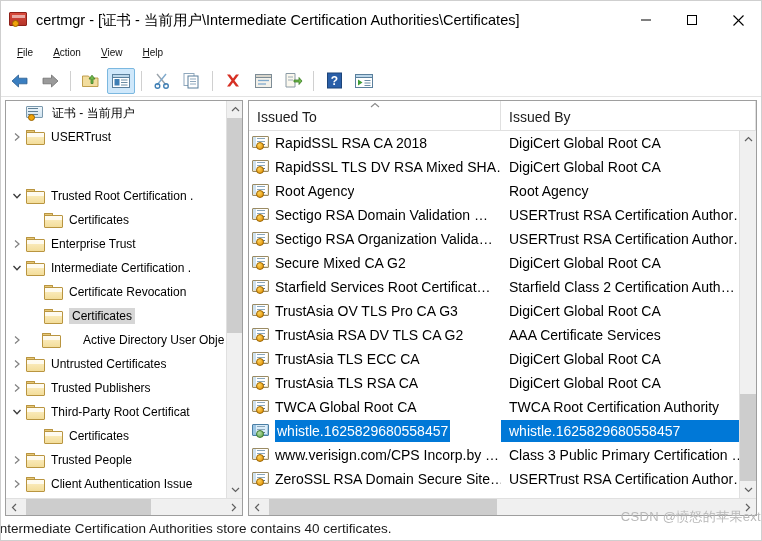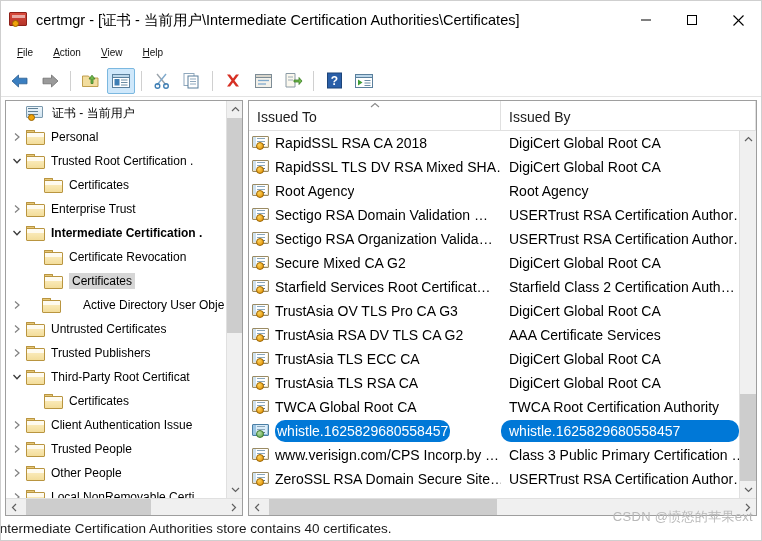--- a/index.html
+++ b/index.html
@@ -312,21 +312,20 @@
   }
   .lv-row .cell2 {
     flex: 1 1 auto;
     padding-left: 8px;
     overflow: hidden;
   }
   .lv-row.selected .cell1 .txt,
   .lv-row.selected .cell2 {
     background: #0078d7;
     color: #ffffff;
-    border-radius: 10px;
   }
   .lv-row.selected .cell1 .txt { padding: 3px 2px; }
   .lv-row.selected .cell2 { padding: 3px 8px; margin-left: 0; }
   .cert-icon {
     width: 18px; height: 15px;
     flex: 0 0 18px;
     margin-right: 5px;
     position: relative;
   }
   .cert-icon .cbody {
@@ -379,21 +378,21 @@
     overflow: hidden;
   }
   .statusbar .stext {
     white-space: nowrap;
     margin-left: -5px;
   }
 
   
   .watermark {
     position: absolute;
-    right: 8px;
+    right: 0;
     bottom: 14px;
     font-size: 13px;
     color: #b9b9b9;
     white-space: nowrap;
     pointer-events: none;
     letter-spacing: .3px;
   }
 </style>
 </head>
 <body>
@@ -538,23 +537,23 @@
               <div class="tw">
                 <svg width="8" height="10" viewBox="0 0 8 10">
                   <path d="M2 1.5 L6 5 L2 8.5" fill="none" stroke="#808080" stroke-width="1.2"></path>
                 </svg>
               </div>
               <div class="folder">
                 <div class="tab"></div>
                 <div class="main"></div>
                 <div class="fold"></div>
               </div>
-              <span class="tree-label">Personal</span>
-            </div>
-            <div class="tree-row" style="padding-left: 2px;">
+              <span class="tree-label">USERTrust</span>
+            </div>
+            <div class="tree-row" style="padding-left: 2px; margin-top: 35px;">
               <div class="tw">
                 <svg width="10" height="8" viewBox="0 0 10 8">
                   <path d="M1.5 2 L5 5.8 L8.5 2" fill="none" stroke="#3a3a3a" stroke-width="1.3"></path>
                 </svg>
               </div>
               <div class="folder">
                 <div class="tab"></div>
                 <div class="main"></div>
                 <div class="fold"></div>
               </div>
@@ -575,21 +574,21 @@
                   <path d="M2 1.5 L6 5 L2 8.5" fill="none" stroke="#808080" stroke-width="1.2"></path>
                 </svg>
               </div>
               <div class="folder">
                 <div class="tab"></div>
                 <div class="main"></div>
                 <div class="fold"></div>
               </div>
               <span class="tree-label">Enterprise Trust</span>
             </div>
-            <div class="tree-row" style="padding-left: 2px; font-weight: bold;">
+            <div class="tree-row" style="padding-left: 2px;">
               <div class="tw">
                 <svg width="10" height="8" viewBox="0 0 10 8">
                   <path d="M1.5 2 L5 5.8 L8.5 2" fill="none" stroke="#3a3a3a" stroke-width="1.3"></path>
                 </svg>
               </div>
               <div class="folder">
                 <div class="tab"></div>
                 <div class="main"></div>
                 <div class="fold"></div>
               </div>
@@ -678,34 +677,34 @@
               <div class="tw">
                 <svg width="8" height="10" viewBox="0 0 8 10">
                   <path d="M2 1.5 L6 5 L2 8.5" fill="none" stroke="#808080" stroke-width="1.2"></path>
                 </svg>
               </div>
               <div class="folder">
                 <div class="tab"></div>
                 <div class="main"></div>
                 <div class="fold"></div>
               </div>
-              <span class="tree-label">Client Authentication Issue</span>
+              <span class="tree-label">Trusted People</span>
             </div>
             <div class="tree-row" style="padding-left: 2px;">
               <div class="tw">
                 <svg width="8" height="10" viewBox="0 0 8 10">
                   <path d="M2 1.5 L6 5 L2 8.5" fill="none" stroke="#808080" stroke-width="1.2"></path>
                 </svg>
               </div>
               <div class="folder">
                 <div class="tab"></div>
                 <div class="main"></div>
                 <div class="fold"></div>
               </div>
-              <span class="tree-label">Trusted People</span>
+              <span class="tree-label">Client Authentication Issue</span>
             </div>
             <div class="tree-row" style="padding-left: 2px;">
               <div class="tw">
                 <svg width="8" height="10" viewBox="0 0 8 10">
                   <path d="M2 1.5 L6 5 L2 8.5" fill="none" stroke="#808080" stroke-width="1.2"></path>
                 </svg>
               </div>
               <div class="folder">
                 <div class="tab"></div>
                 <div class="main"></div>

